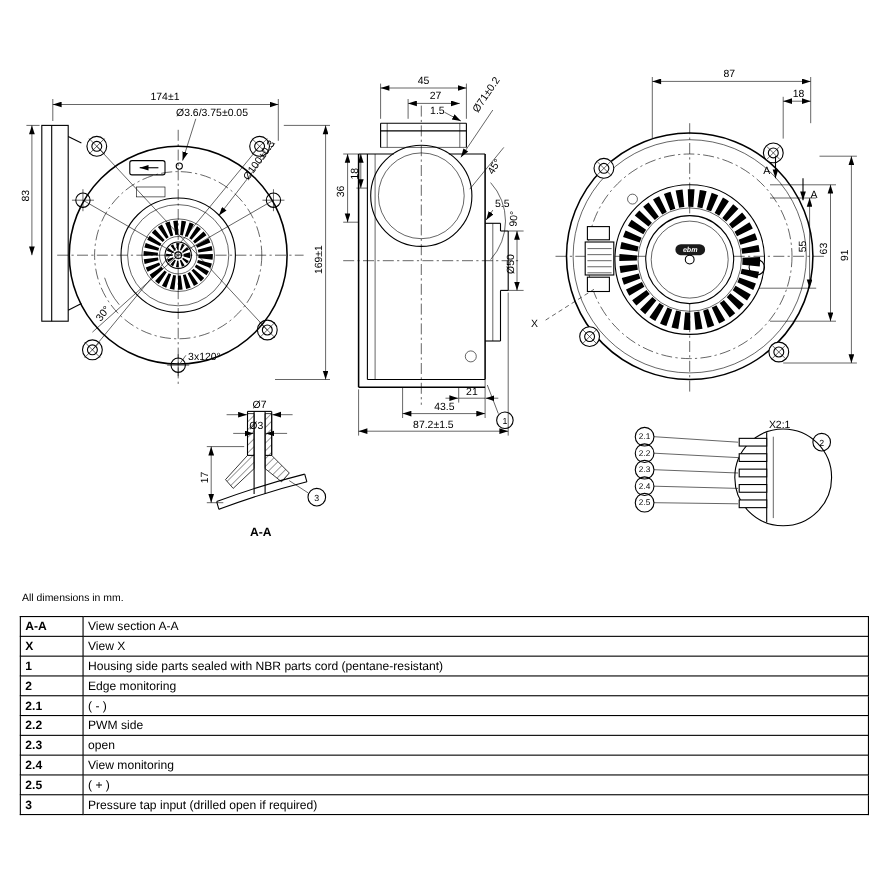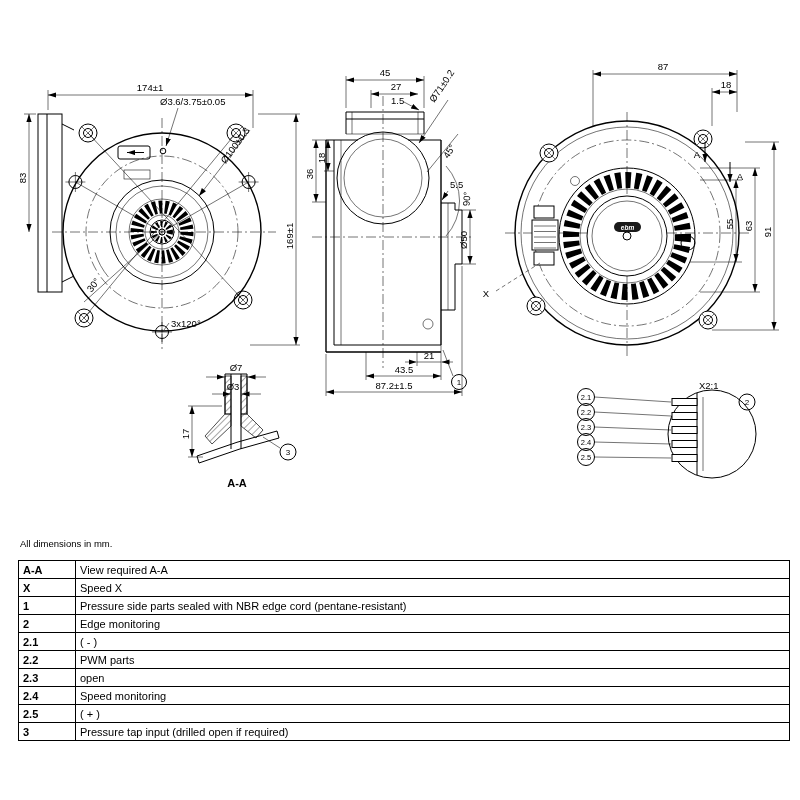--- a/index.html
+++ b/index.html
@@ -415,49 +415,49 @@
   </g>
 </svg>
 
 <div class="note">All dimensions in mm.</div>
 
 <div class="legend">
   <table>
     <tbody>
       <tr>
         <td class="k">A-A</td>
-        <td>View required A-A</td>
+        <td>View section A-A</td>
       </tr>
       <tr>
         <td class="k">X</td>
-        <td>Speed X</td>
+        <td>View X</td>
       </tr>
       <tr>
         <td class="k">1</td>
-        <td>Pressure side parts sealed with NBR edge cord (pentane-resistant)</td>
+        <td>Housing side parts sealed with NBR parts cord (pentane-resistant)</td>
       </tr>
       <tr>
         <td class="k">2</td>
         <td>Edge monitoring</td>
       </tr>
       <tr>
         <td class="k">2.1</td>
         <td>( - )</td>
       </tr>
       <tr>
         <td class="k">2.2</td>
-        <td>PWM parts</td>
+        <td>PWM side</td>
       </tr>
       <tr>
         <td class="k">2.3</td>
         <td>open</td>
       </tr>
       <tr>
         <td class="k">2.4</td>
-        <td>Speed monitoring</td>
+        <td>View monitoring</td>
       </tr>
       <tr>
         <td class="k">2.5</td>
         <td>( + )</td>
       </tr>
       <tr>
         <td class="k">3</td>
         <td>Pressure tap input (drilled open if required)</td>
       </tr>
     </tbody>

